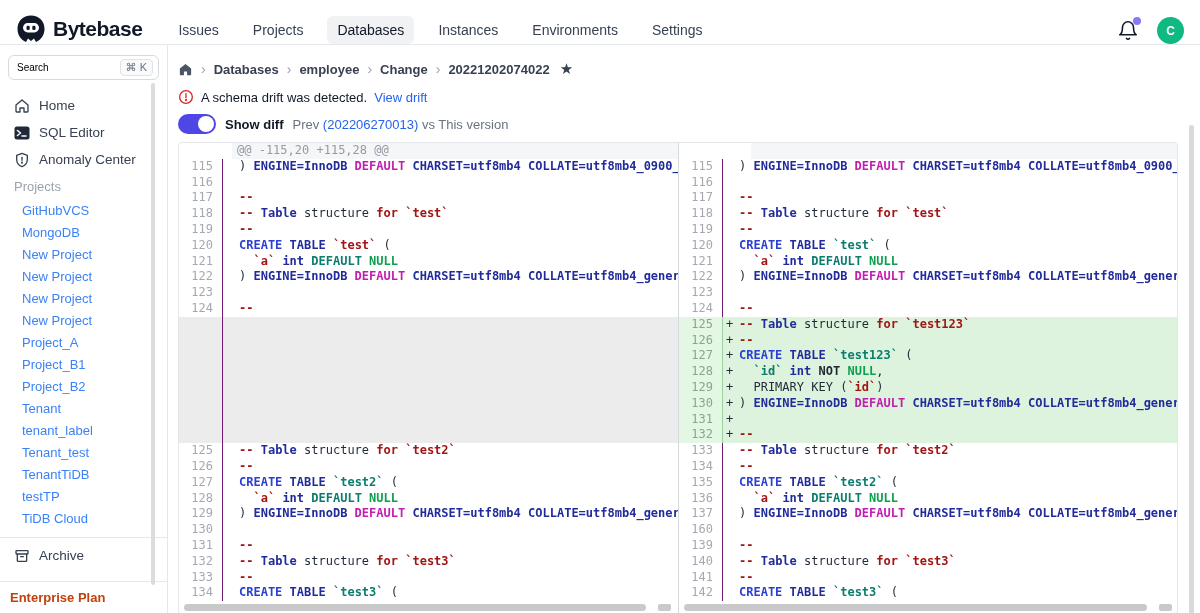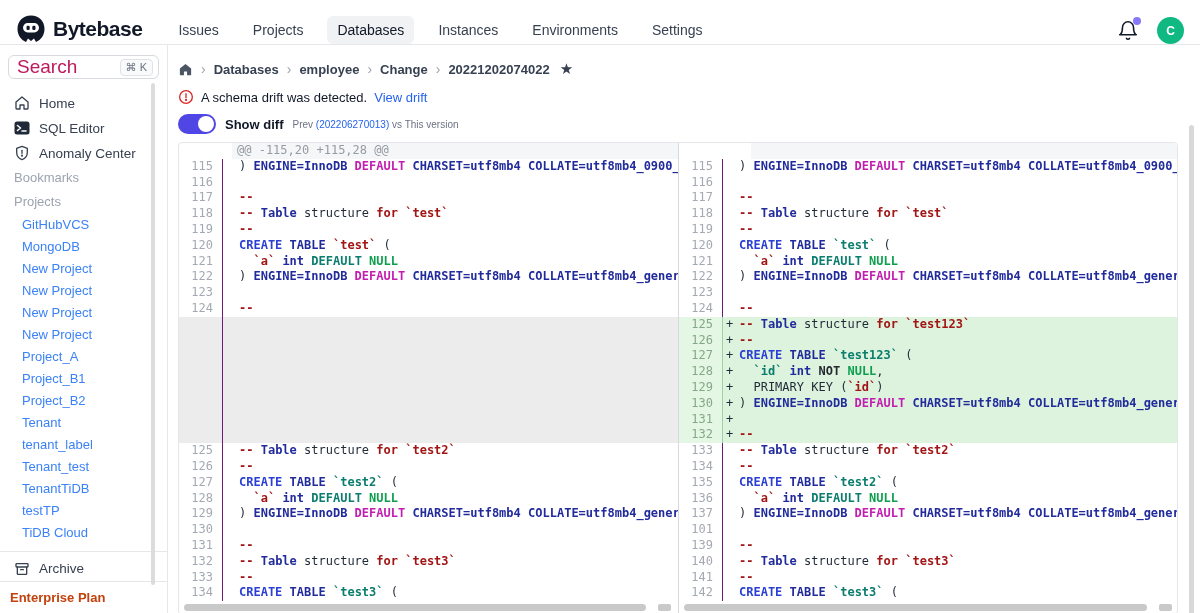--- a/index.html
+++ b/index.html
@@ -18,21 +18,21 @@
   .bell-badge { position:absolute; right:-2px; top:-3px; width:8px; height:8px;
     border-radius:50%; background:#8678f9; }
   .avatar { width:27px; height:27px; border-radius:50%; background:#10b981; color:#fff;
     font-size:12px; font-weight:700; display:flex; align-items:center; justify-content:center; }
   
   .app { display:flex; height:568px; position:relative; }
   .sidebar { width:168px; border-right:1px solid #e5e7eb; position:relative;
     padding:10px 8px 0 8px; display:flex; flex-direction:column; height:100%; }
   .search-box { border:1px solid #d7dade; border-radius:6px; height:25px; display:flex;
     align-items:center; padding:0 5px 0 8px; margin-bottom:12px; background:#fff; }
-  .search-ph { color:#be185d; font-size:19px; flex:1; }
+  .search-ph { color:#000000; font-size:10px; flex:1; }
   .kbd { font-size:11px; color:#6b7280; border:1px solid #e0e2e6; background:#f9fafb;
     border-radius:4px; padding:1px 5px; white-space:nowrap; }
   .side-item { display:flex; align-items:center; gap:9px; height:27px; padding:0 6px;
     font-size:13.5px; color:#374151; border-radius:5px; cursor:pointer; }
   .side-section { font-size:13px; color:#9ca3af; padding:0 6px; height:26px; display:flex; align-items:center; }
   .proj-item { font-size:13px; color:#3b82f6; padding:0 6px 0 14px; height:22px;
     display:flex; align-items:center; cursor:pointer; }
   .side-divider { border-top:1px solid #e5e7eb; margin:8px -8px 4px -8px; }
   .side-footer { border-top:1px solid #e5e7eb; margin:0 -8px; padding:8px 10px;
     font-size:13px; font-weight:700; color:#c2410c; margin-top:auto; }
@@ -44,21 +44,21 @@
   .crumb { font-size:13px; font-weight:600; color:#374151; cursor:pointer; }
   .crumb-sep { color:#9ca3af; font-size:14px; }
   .star { color:#374151; font-size:15px; margin-left:2px; cursor:pointer; }
   .alert-row { display:flex; align-items:center; gap:7px; height:20px; margin-top:8px; }
   .alert-msg { font-size:13px; color:#111827; font-weight:500; }
   .alert-link { font-size:13px; color:#2563eb; font-weight:500; cursor:pointer; }
   .toggle-row { display:flex; align-items:center; gap:9px; height:22px; margin-top:6px; }
   .toggle { width:38px; height:20px; border-radius:10px; background:#4f46e5; position:relative; cursor:pointer; }
   .toggle-knob { position:absolute; right:2px; top:2px; width:16px; height:16px; border-radius:50%; background:#fff; }
   .toggle-label { font-size:13px; font-weight:700; color:#111827; }
-  .diff-sub { font-size:10px; color:#6b7280; }
+  .diff-sub { font-size:13px; color:#6b7280; }
   .diff-sub .link { color:#2563eb; cursor:pointer; }
   
   :root { --rh:15.8px; }
   .diff-wrap { width:1000px; margin-top:7px; border:1px solid #e4e6ea; border-radius:4px;
     display:flex; overflow:hidden; background:#fff; }
   .pane { width:500px; font-family:"DejaVu Sans Mono", monospace; font-size:12px; }
   .pane.left { border-right:1px solid #d6d9de; }
   .row { display:flex; height:var(--rh); line-height:var(--rh); white-space:pre; }
   .gut { width:44px; flex:none; text-align:right; padding-right:9px; color:#a4a9b1;
     border-right:1px solid #701a75; }
@@ -153,21 +153,20 @@
       <span>
         <svg width="16" height="16" viewBox="0 0 24 24" fill="none" stroke="#374151" stroke-width="2" stroke-linecap="round" stroke-linejoin="round">
           <path d="M12 2 L20 5 V11 C20 16.5 16.5 20.5 12 22 C7.5 20.5 4 16.5 4 11 V5 Z"></path>
           <line x1="12" y1="8" x2="12" y2="12.5"></line>
           <circle cx="12" cy="16" r="0.6" fill="#374151"></circle>
         </svg>
       </span>
       <span>Anomaly Center</span>
     </div>
 
-    <div class="side-section">Bookmarks</div>
     <div class="side-section">Projects</div>
     <div id="project-list">
         <div class="proj-item">GitHubVCS</div>
         <div class="proj-item">MongoDB</div>
         <div class="proj-item">New Project</div>
         <div class="proj-item">New Project</div>
         <div class="proj-item">New Project</div>
         <div class="proj-item">New Project</div>
         <div class="proj-item">Project_A</div>
         <div class="proj-item">Project_B1</div>
@@ -287,21 +286,21 @@
           <div class="row add"><span class="gut">128</span><span class="code"><span class="plus">+</span><span>  </span><span class="kt">`id`</span><span> </span><span class="kn">int</span><span> </span><span class="pb">NOT</span><span> </span><span class="kg">NULL</span><span>,</span></span></div>
           <div class="row add"><span class="gut">129</span><span class="code"><span class="plus">+</span><span>  PRIMARY KEY (</span><span class="kr">`id`</span><span>)</span></span></div>
           <div class="row add"><span class="gut">130</span><span class="code"><span class="plus">+</span><span>) </span><span class="kn">ENGINE=InnoDB</span><span> </span><span class="km">DEFAULT</span><span> </span><span class="kn">CHARSET=utf8mb4</span><span> </span><span class="kn">COLLATE=utf8mb4_general_ci</span></span></div>
           <div class="row add"><span class="gut">131</span><span class="code"><span class="plus">+</span></span></div>
           <div class="row add"><span class="gut">132</span><span class="code"><span class="plus">+</span><span class="kr">--</span></span></div>
           <div class="row"><span class="gut">133</span><span class="code"><span class="plus"></span><span class="kr">-- </span><span class="kn">Table</span><span> structure </span><span class="kr">for</span><span> </span><span class="kr">`test2`</span></span></div>
           <div class="row"><span class="gut">134</span><span class="code"><span class="plus"></span><span class="kr">--</span></span></div>
           <div class="row"><span class="gut">135</span><span class="code"><span class="plus"></span><span class="kb">CREATE</span><span> </span><span class="kn">TABLE</span><span> </span><span class="kt">`test2`</span><span> (</span></span></div>
           <div class="row"><span class="gut">136</span><span class="code"><span class="plus"></span><span>  </span><span class="kr">`a`</span><span> </span><span class="kn">int</span><span> </span><span class="kt">DEFAULT</span><span> </span><span class="kg">NULL</span></span></div>
           <div class="row"><span class="gut">137</span><span class="code"><span class="plus"></span><span>) </span><span class="kn">ENGINE=InnoDB</span><span> </span><span class="km">DEFAULT</span><span> </span><span class="kn">CHARSET=utf8mb4</span><span> </span><span class="kn">COLLATE=utf8mb4_general_ci</span></span></div>
-          <div class="row"><span class="gut">101</span><span class="code"><span class="plus"></span></span></div>
+          <div class="row"><span class="gut">160</span><span class="code"><span class="plus"></span></span></div>
           <div class="row"><span class="gut">139</span><span class="code"><span class="plus"></span><span class="kr">--</span></span></div>
           <div class="row"><span class="gut">140</span><span class="code"><span class="plus"></span><span class="kr">-- </span><span class="kn">Table</span><span> structure </span><span class="kr">for</span><span> </span><span class="kr">`test3`</span></span></div>
           <div class="row"><span class="gut">141</span><span class="code"><span class="plus"></span><span class="kr">--</span></span></div>
           <div class="row"><span class="gut">142</span><span class="code"><span class="plus"></span><span class="kb">CREATE</span><span> </span><span class="kn">TABLE</span><span> </span><span class="kt">`test3`</span><span> (</span></span></div>
           <div class="sbrow">
             <span class="hthumb"></span>
             <span class="hcorner"></span>
           </div>
         </div>
     </div>

